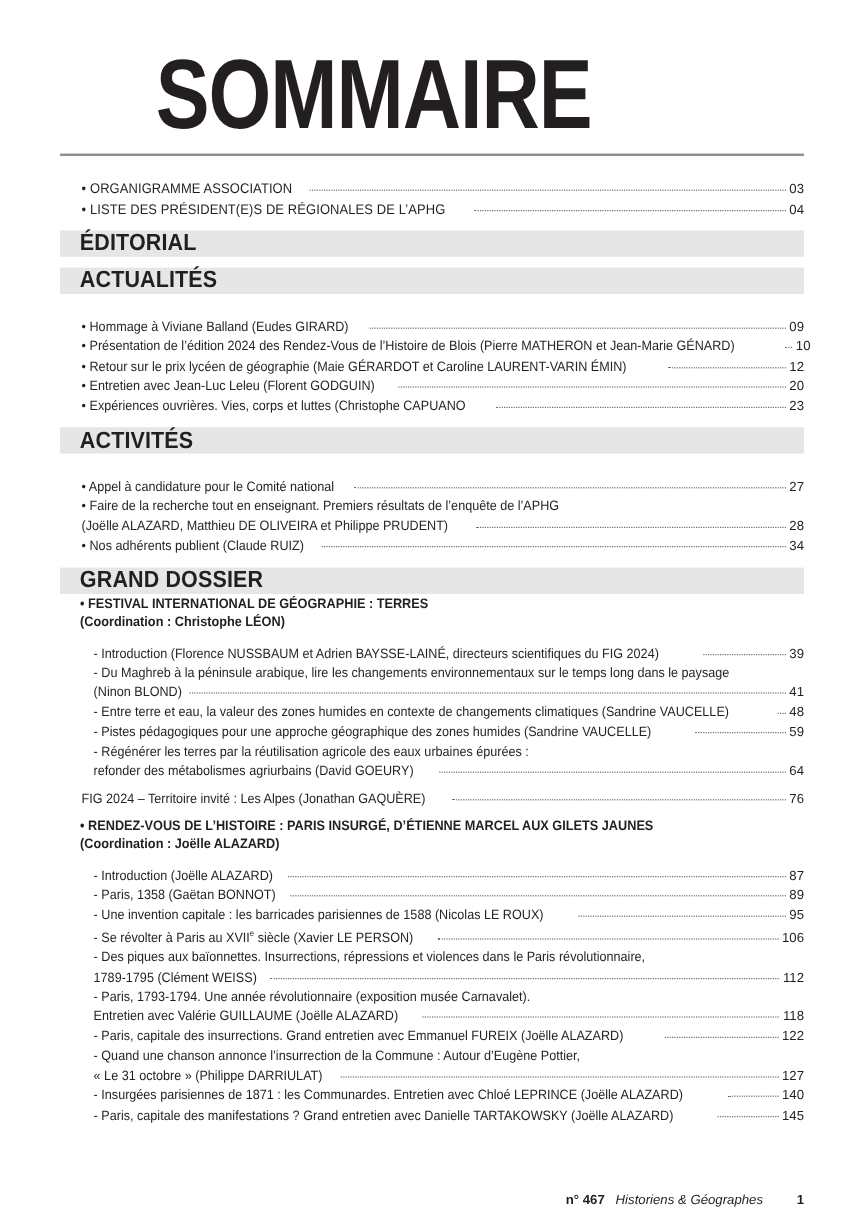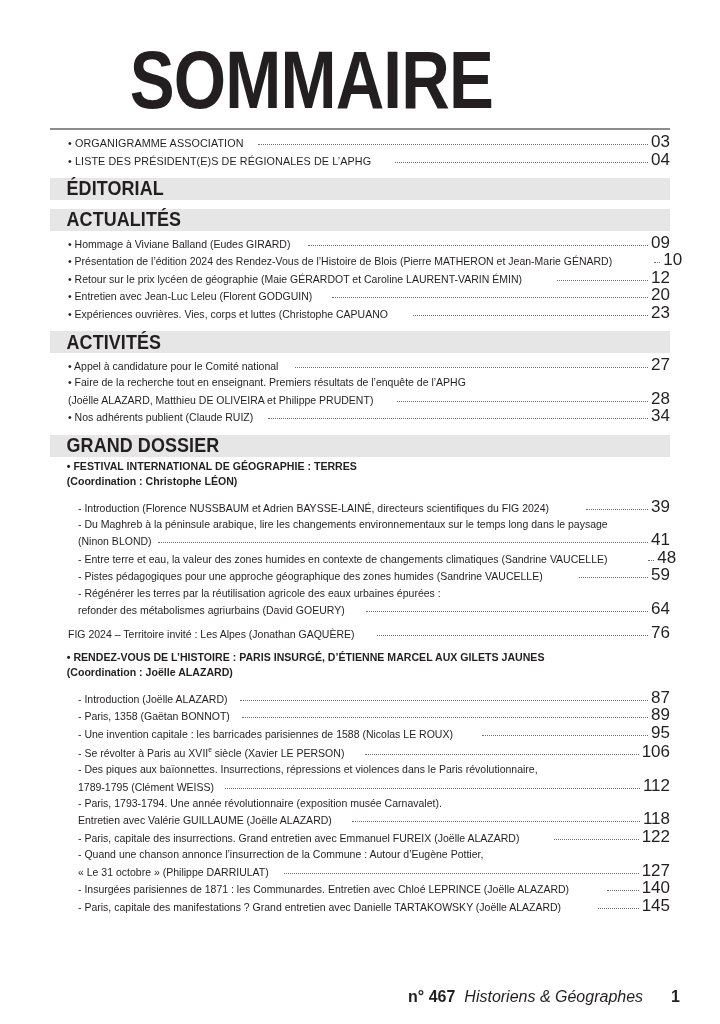--- a/index.html
+++ b/index.html
@@ -41,21 +41,21 @@
     white-space: nowrap;
   }
   .title-rule {
     margin-top: 12px;
     height: 2px;
     background: #8d8d8d;
     width: 100%;
   }
 
   
-  .toc-group { margin-top: 4px; }
+  .toc-group { margin-top: 20px; }
 
   .row {
     display: flex;
     align-items: baseline;
     font-size: 11.3px;
     line-height: 16.4px;
     color: #231f20;
     white-space: nowrap;
   }
   .row .txt {
@@ -69,21 +69,21 @@
     min-width: 6px;
     position: relative;
     top: -2px;
     margin: 0 1px;
     border-bottom: 1px dotted #6f6f6f;
     height: 0;
   }
   .row .pg {
     flex: 0 0 auto;
     text-align: right;
-    font-size: 17px;
+    font-size: 11px;
     padding-left: 2px;
   }
   .row.noleader .leader { border-bottom: none; }
 
   
   .row.caps .txt {
     font-size: 11.6px;
     letter-spacing: 0.1px;
   }
 
@@ -133,26 +133,26 @@
   }
   .subhead.coord { margin-bottom: 2px; }
   .gap-s { height: 7px; }
 
   sup { font-size: 0.62em; vertical-align: super; }
 
   
   .footer {
     position: absolute;
     left: 50px;
-    right: 40px;
+    right: 50px;
     bottom: 18px;
     display: flex;
     justify-content: flex-end;
     align-items: baseline;
-    font-size: 16px;
+    font-size: 11px;
   }
   .footer .issue { font-weight: bold; color: #231f20; }
   .footer .revue { font-style: italic; color: #231f20; margin-left: 9px; }
   .footer .pageno { font-weight: bold; color: #231f20; margin-left: 28px; }
 </style>
 </head>
 <body>
 
 <div class="page">
 

